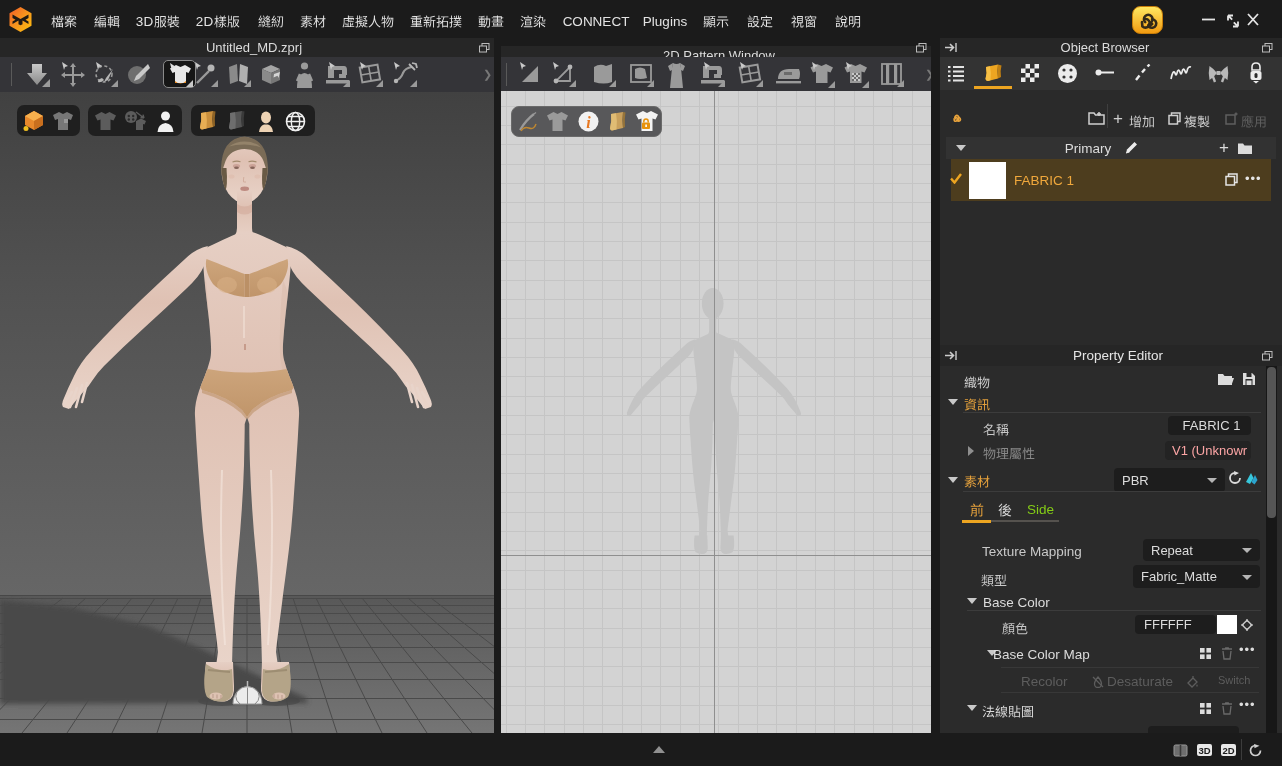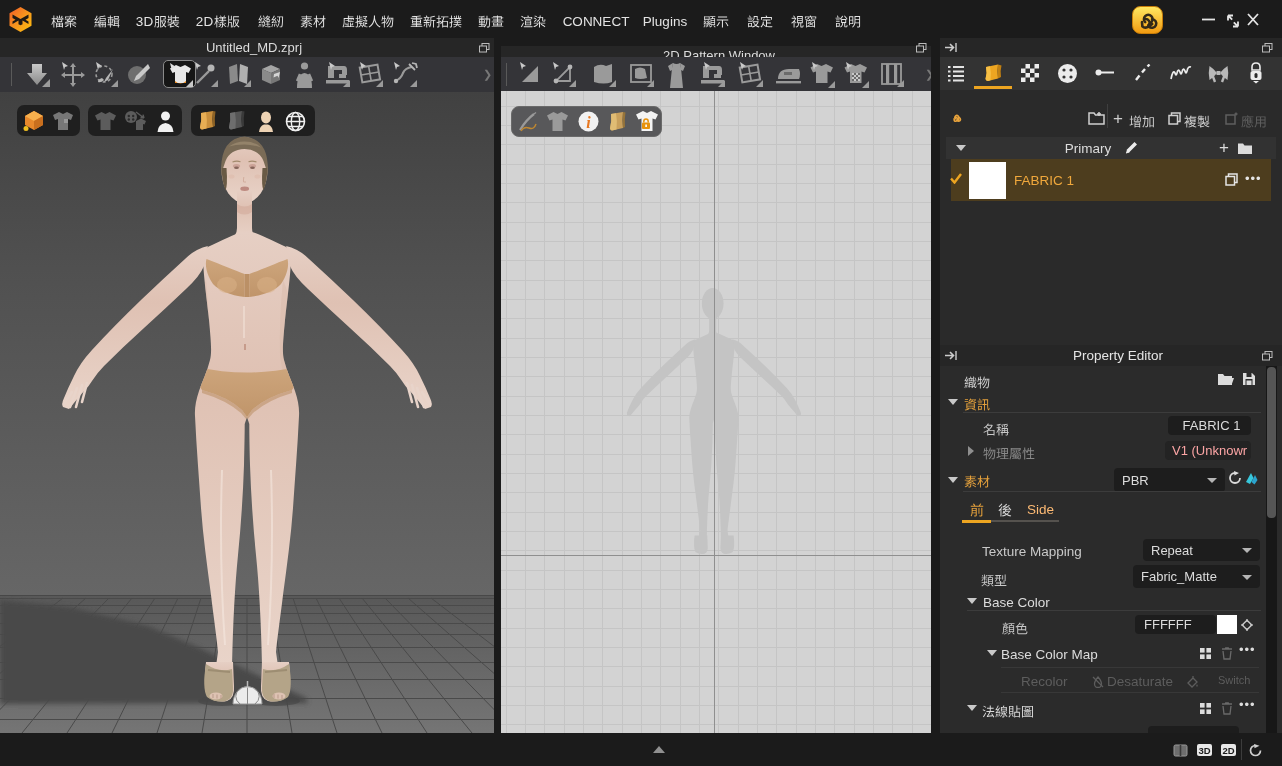--- a/index.html
+++ b/index.html
@@ -548,20 +548,21 @@
 </div>
 
 <div class="abs" style="left:931px;top:38px;width:9px;height:695px;background:#1b1b1b;"></div>
 <div class="abs" style="left:940px;top:38px;width:342px;height:695px;background:#2a2a2a;">
 
   <div class="abs" style="left:0;top:0;width:342px;height:19px;background:#262626;"></div>
   <svg class="abs" style="left:4px;top:4px" width="14" height="11" viewBox="0 0 14 11">
     <path d="M1 5.5 H9 M6 2 l3.5 3.5 L6 9" stroke="#ccc" stroke-width="1.6" fill="none"></path>
     <path d="M12 1 V10" stroke="#ccc" stroke-width="1.4"></path>
   </svg>
+  <div class="abs" style="left:0;top:0;width:342px;height:19px;display:flex;align-items:center;justify-content:center;color:#dcdcdc;font-size:13px;padding-right:12px;">Object Browser</div>
   <svg class="floatico" style="left:322px;top:5px" viewBox="0 0 11 10">
     <rect x="3" y="0.5" width="7" height="6" fill="none" stroke="#bbb"></rect>
     <rect x="0.5" y="3" width="7" height="6" fill="#262626" stroke="#bbb"></rect>
   </svg>
 
   <div class="abs" style="left:0;top:19px;width:342px;height:33px;background:#333333;"></div>
   <svg class="abs" style="left:7px;top:26px" width="18" height="18" viewBox="0 0 18 18">
     <path d="M1 3 h2.5 M1 7.5 h2.5 M1 12 h2.5 M1 16.5 h2.5 M6 3 h11 M6 7.5 h11 M6 12 h11 M6 16.5 h11" stroke="#e3e3e3" stroke-width="2"></path>
   </svg>
   <svg class="abs" style="left:42px;top:25px" width="21" height="20" viewBox="0 0 21 20">
@@ -750,21 +751,21 @@
   <div class="abs" style="left:30px;top:463px;color:#e8a33c;"><svg class="ck" width="14.0" height="14.0" viewBox="0 -880 1000 1000" style="vertical-align:-0.12em">
         <g transform="scale(1,-1)" fill="currentColor">
           <path transform="translate(0,0)" d="M604 514V104H674V514ZM807 544V14C807 -1 802 -5 786 -5C769 -6 715 -6 654 -4C665 -24 677 -56 681 -76C758 -77 809 -75 839 -63C870 -51 881 -30 881 13V544ZM723 845C701 796 663 730 629 682H329L378 700C359 740 316 799 278 841L208 816C244 775 281 721 300 682H53V613H947V682H714C743 723 775 773 803 819ZM409 301V200H186C188 229 189 258 189 284V301ZM409 360H189V462H409ZM120 523V285C120 185 113 54 46 -39C62 -48 91 -70 103 -82C148 -20 170 61 180 141H409V7C409 -6 405 -10 391 -10C378 -11 332 -11 281 -9C291 -28 302 -57 307 -76C374 -76 419 -75 446 -63C474 -52 482 -32 482 6V523Z"></path>
         </g>
       </svg></div>
   <div class="abs" style="left:58px;top:463px;color:#d5d5d5;"><svg class="ck" width="14.0" height="14.0" viewBox="0 -880 1000 1000" style="vertical-align:-0.12em">
         <g transform="scale(1,-1)" fill="currentColor">
           <path transform="translate(0,0)" d="M244 840C203 769 120 684 46 630C59 617 79 590 88 575C169 637 257 730 312 814ZM343 379C363 386 389 390 533 400C507 355 475 313 440 274C428 291 417 308 407 326L346 305C360 278 376 253 394 229C366 204 337 182 308 163C323 150 349 122 359 107C386 126 413 148 439 173C472 135 509 102 550 71C469 29 377 -1 285 -18C298 -34 315 -64 322 -83C425 -60 526 -24 616 28C699 -21 796 -58 901 -81C910 -62 930 -32 946 -16C850 2 760 31 682 72C764 132 831 209 873 305L826 329L812 325H568C585 351 601 378 615 406L838 419C860 389 878 360 891 336L953 373C919 431 847 524 788 589L729 560C751 535 774 506 797 477L483 459C605 524 730 608 848 705L779 744C738 707 691 670 646 636L468 631C533 677 599 736 658 797L585 831C524 755 435 684 408 665C382 646 361 632 342 629C351 610 363 574 366 557C382 564 408 568 557 575C502 538 455 510 432 498C385 471 349 453 322 450C329 430 340 394 343 379ZM484 219 522 263H771C733 203 679 152 616 110C566 141 522 178 484 219ZM268 636C213 530 123 426 36 357C50 342 73 306 80 291C112 318 144 350 175 385V-83H247V474C280 519 311 566 336 613Z"></path>
         </g>
       </svg></div>
-  <div class="abs" style="left:87px;top:464px;color:#fdba74;font-size:13.5px;">Side</div>
+  <div class="abs" style="left:87px;top:464px;color:#84cc16;font-size:13.5px;">Side</div>
   <div class="abs" style="left:22px;top:482px;width:29px;height:3px;background:#eda521;"></div>
   <div class="abs" style="left:51px;top:482px;width:68px;height:2px;background:#55524e;"></div>
 
   <div class="abs" style="left:42px;top:506px;color:#c9c9c9;font-size:13.5px;">Texture Mapping</div>
   <div class="dd" style="left:203px;top:501px;width:117px;height:22px;">Repeat<span class="arr"></span></div>
 
   <div class="abs" style="left:41px;top:533px;color:#c9c9c9;"><svg class="ck" width="26.0" height="13.0" viewBox="0 -880 2000 1000" style="vertical-align:-0.12em">
         <g transform="scale(1,-1)" fill="currentColor">
           <path transform="translate(0,0)" d="M400 803C387 767 363 712 343 677L394 658C415 690 440 738 464 783ZM72 783C97 746 121 696 129 662L185 685C177 718 151 768 125 804ZM356 522 318 493C348 468 422 395 446 364L489 414C469 433 382 505 356 522ZM161 526C135 470 83 408 33 379C47 368 68 345 78 330C130 368 182 442 209 509ZM599 421H846V324H599ZM599 268H846V170H599ZM599 573H846V477H599ZM633 90C598 47 525 -4 459 -33C474 -46 497 -69 509 -82C575 -53 652 1 698 52ZM745 50C804 12 878 -45 913 -81L972 -40C933 -2 858 51 800 88ZM230 346V254H48V191H226C216 118 176 41 35 -19C49 -32 67 -57 75 -74C180 -28 235 28 265 87C322 47 386 -1 421 -33L463 20C424 54 347 107 286 146C290 161 292 176 294 191H486V254H421L453 276C439 299 409 334 384 358L340 331C362 309 388 277 404 254H296V346ZM234 835V619H49V557H234V368H301V557H477V619H301V835ZM530 632V111H918V632H720C730 661 741 694 751 727H957V793H490V727H670C665 696 657 662 649 632Z"></path>
           <path transform="translate(1000,0)" d="M635 783V448H704V783ZM822 834V387C822 374 818 370 802 369C787 368 737 368 680 370C691 350 701 321 705 301C776 301 825 302 855 314C885 325 893 344 893 386V834ZM388 733V595H264V601V733ZM67 595V528H189C178 461 145 393 59 340C73 330 98 302 108 288C210 351 248 441 259 528H388V313H459V528H573V595H459V733H552V799H100V733H195V602V595ZM467 332V221H151V152H467V25H47V-45H952V25H544V152H848V221H544V332Z"></path>
@@ -783,21 +784,21 @@
         </g>
       </svg></div>
   <div class="dd" style="left:195px;top:577px;width:81px;height:19px;padding-left:9px;">FFFFFF</div>
   <div class="abs" style="left:277px;top:577px;width:20px;height:19px;background:#ffffff;"></div>
   <svg class="abs" style="left:301px;top:581px" width="12" height="12" viewBox="0 0 12 12">
     <rect x="2.6" y="2.6" width="6.8" height="6.8" transform="rotate(45 6 6)" fill="none" stroke="#c9c9c9" stroke-width="1.4"></rect>
     <path d="M6 0 V3 M6 9 V12 M0 6 H3 M9 6 H12" stroke="#c9c9c9" stroke-width="1.2"></path>
   </svg>
 
   <div class="abs" style="left:47px;top:612px;width:0;height:0;border-left:5px solid transparent;border-right:5px solid transparent;border-top:6px solid #c9c9c9;"></div>
-  <div class="abs" style="left:61px;top:609px;color:#dcdcdc;font-size:13.5px;">Base Color Map</div>
+  <div class="abs" style="left:53px;top:609px;color:#dcdcdc;font-size:13.5px;">Base Color Map</div>
   <svg class="abs" style="left:259px;top:609px" width="13" height="13" viewBox="0 0 13 13">
     <rect x="1" y="1" width="4.6" height="4.6" fill="#dcdcdc"></rect>
       <rect x="7.4" y="1" width="4.6" height="4.6" fill="#dcdcdc"></rect>
     <rect x="1" y="7.4" width="4.6" height="4.6" fill="#dcdcdc"></rect>
       <rect x="7.4" y="7.4" width="4.6" height="4.6" fill="#dcdcdc"></rect>
   </svg>
   <svg class="abs" style="left:281px;top:609px" width="12" height="13" viewBox="0 0 12 13">
     <path d="M1 2 h10 M4 2 l0.7 -1.2 h2.6 L8 2 M2 4 l1 8 h6 l1 -8" stroke="#6a6a6a" stroke-width="1.3" fill="none"></path>
   </svg>
   <div class="abs" style="left:299px;top:604px;color:#dcdcdc;font-size:13px;letter-spacing:1px;">•••</div>

